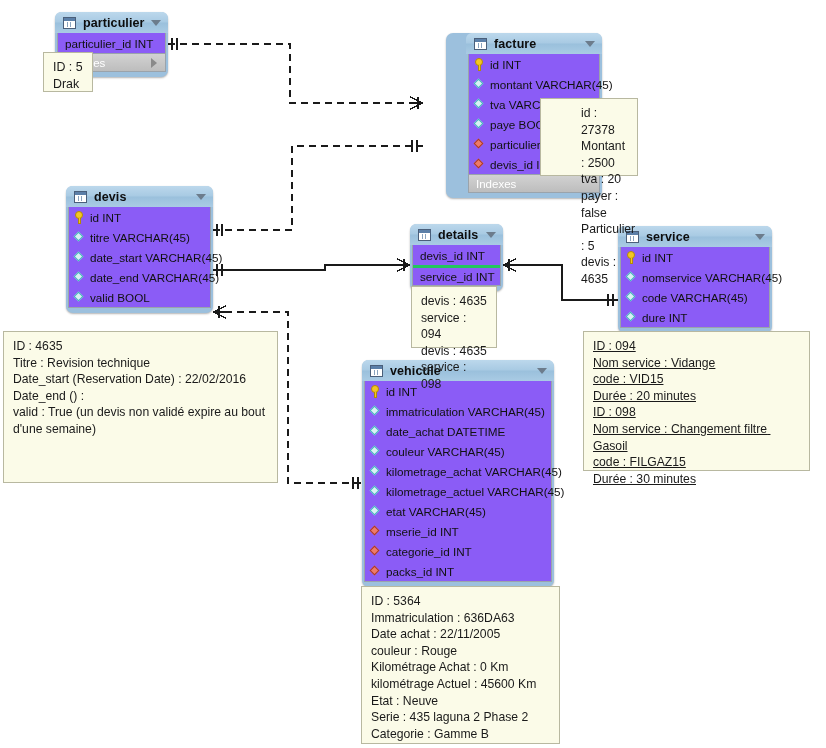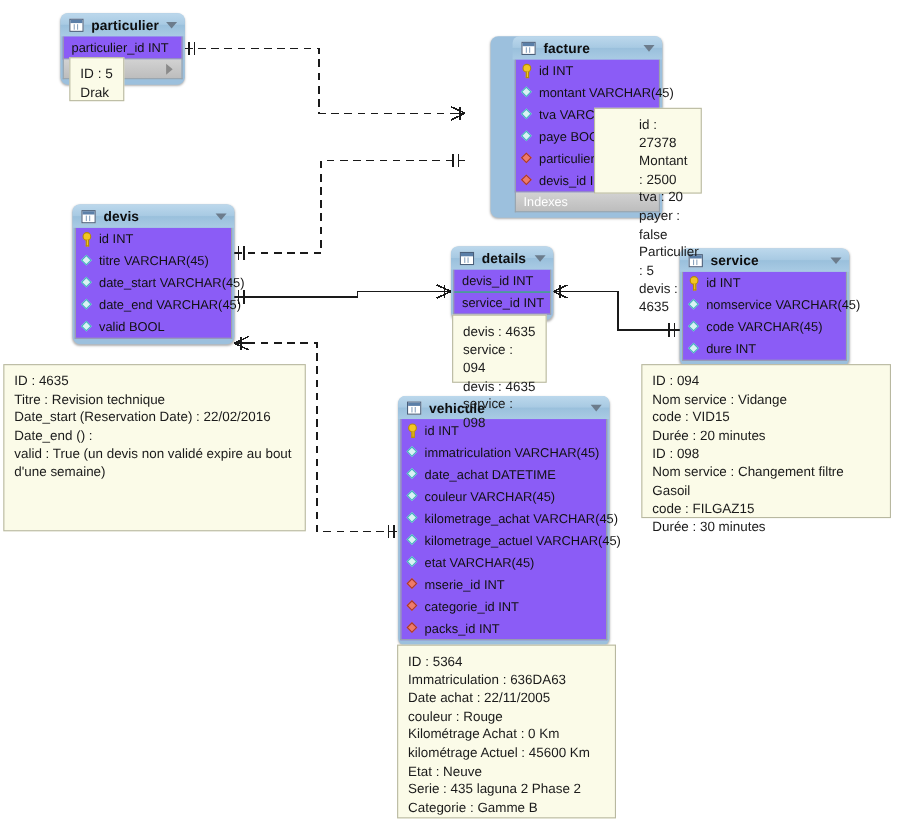--- a/index.html
+++ b/index.html
@@ -103,21 +103,21 @@
     display: flex;
     align-items: center;
     padding-left: 5px;
     font-size: 11.7px;
     color: #111111;
     white-space: nowrap;
     box-sizing: border-box;
   }
   .col.plain { padding-left: 7px; }
   .col-sep {
-    border-top: 1px solid #22c55e;
+    border-top: 3px solid #22c55e;
   }
   
   .ic { flex: none; margin-right: 5px; position: relative; }
   .ic-key {
     width: 11px; height: 13px;
   }
   .ic-key::before {
     content: "";
     position: absolute;
     left: 1px; top: 0px;
@@ -198,21 +198,20 @@
     font-size: 12.2px;
     line-height: 16.6px;
     color: #1a1a1a;
     padding: 6px 9px 7px 9px;
     box-sizing: border-box;
     white-space: pre-wrap;
   }
   .note-small {
     font-size: 12.4px;
     line-height: 17px;
-    margin-left: 20px;
   }
 </style>
 </head>
 <body>
 
 <div id="canvas">
 
   <svg id="links" viewBox="0 0 826 748" width="826" height="748">
     <g stroke="#1a1a1a" stroke-width="1.4" fill="none" shape-rendering="crispEdges">
 
@@ -396,21 +395,21 @@
         <span class="ic ic-diamond"></span>
         <span>code VARCHAR(45)</span>
       </div>
       <div class="col">
         <span class="ic ic-diamond"></span>
         <span>dure INT</span>
       </div>
     </div>
   </div>
 
-  <div class="note" style="left:583px; top:331px; width:227px; height:140px;">ID : 094
+  <div class="note" style="left:583px; top:331px; width:227px; height:140px;text-decoration:underline;">ID : 094
 Nom service : Vidange
 code : VID15
 Durée : 20 minutes
 ID : 098
 Nom service : Changement filtre Gasoil
 code : FILGAZ15
 Durée : 30 minutes</div>
 
   <div class="entity" style="left:362px; top:360px; width:192px;">
     <div class="entity-head">

